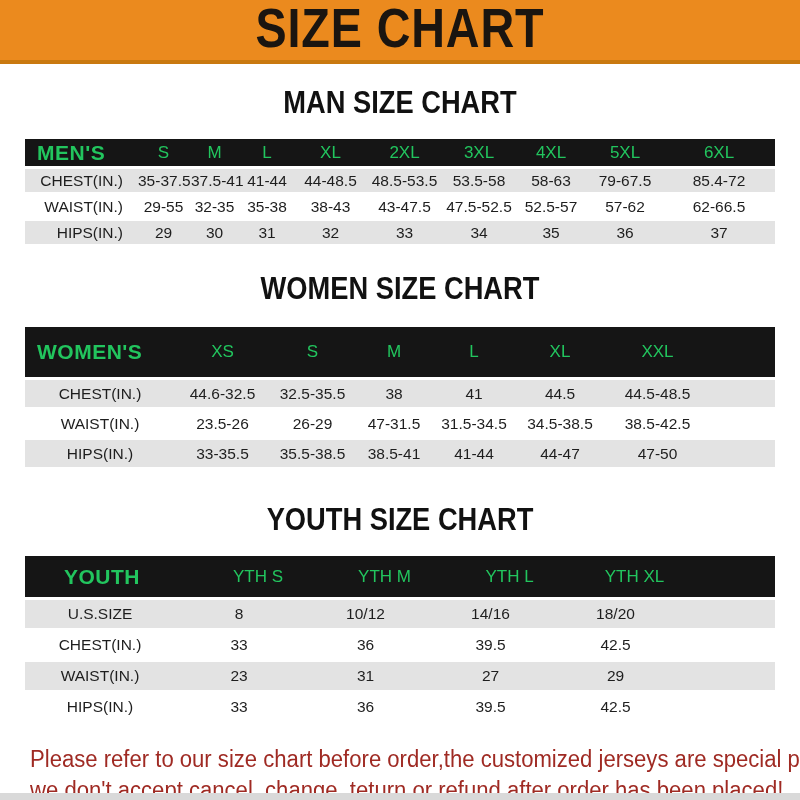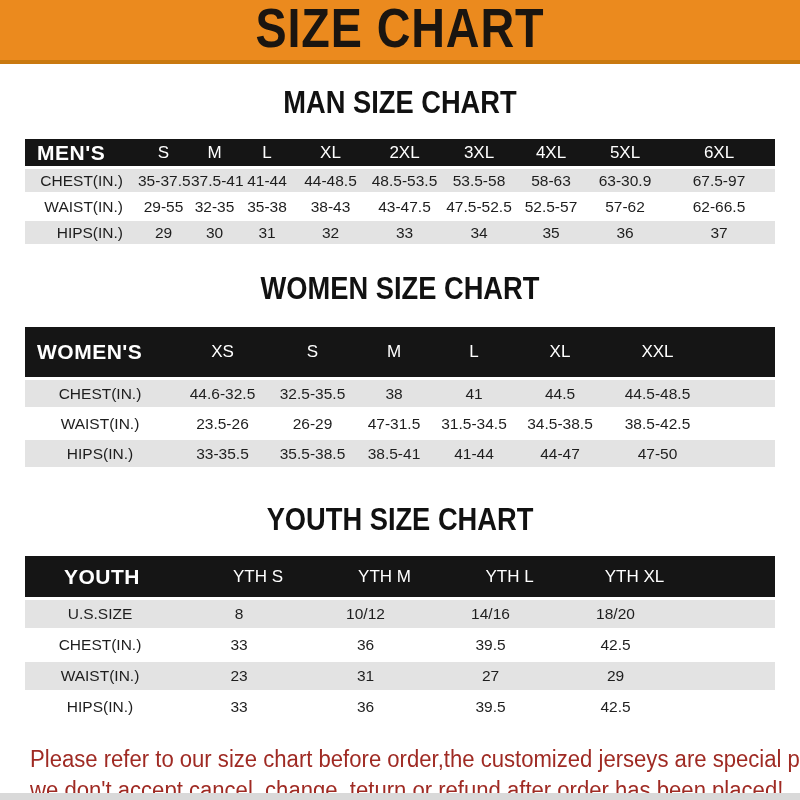--- a/index.html
+++ b/index.html
@@ -47,21 +47,21 @@
   
   table.size-table {
     width: 750px;
     margin: 0 auto;
     border-collapse: separate;
     border-spacing: 0 3px;
     table-layout: fixed;
   }
   thead th {
     background: var(--header-bar, #151515);
-    color: #ffffff;
+    color: #22c55e;
     font-weight: 400;
     font-size: 17px;
     text-align: center;
     white-space: nowrap;
     overflow: hidden;
   }
   thead th.corner {
     text-align: left;
     padding-left: 12px;
     font-weight: 700;
@@ -151,22 +151,22 @@
           <tbody>
             <tr class="shade">
               <th>CHEST(IN.)</th>
               <td>35-37.5</td>
               <td>37.5-41</td>
               <td>41-44</td>
               <td>44-48.5</td>
               <td>48.5-53.5</td>
               <td>53.5-58</td>
               <td>58-63</td>
-              <td>63-30.9</td>
-              <td>67.5-97</td>
+              <td>79-67.5</td>
+              <td>85.4-72</td>
             </tr>
             <tr class="plain">
               <th>WAIST(IN.)</th>
               <td>29-55</td>
               <td>32-35</td>
               <td>35-38</td>
               <td>38-43</td>
               <td>43-47.5</td>
               <td>47.5-52.5</td>
               <td>52.5-57</td>

